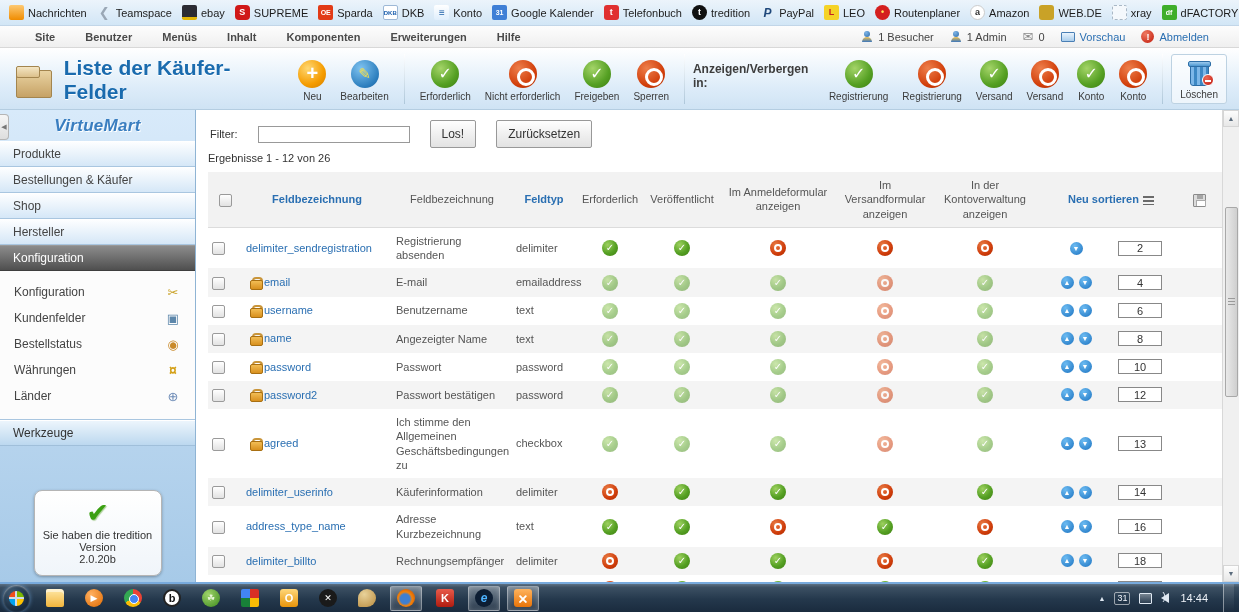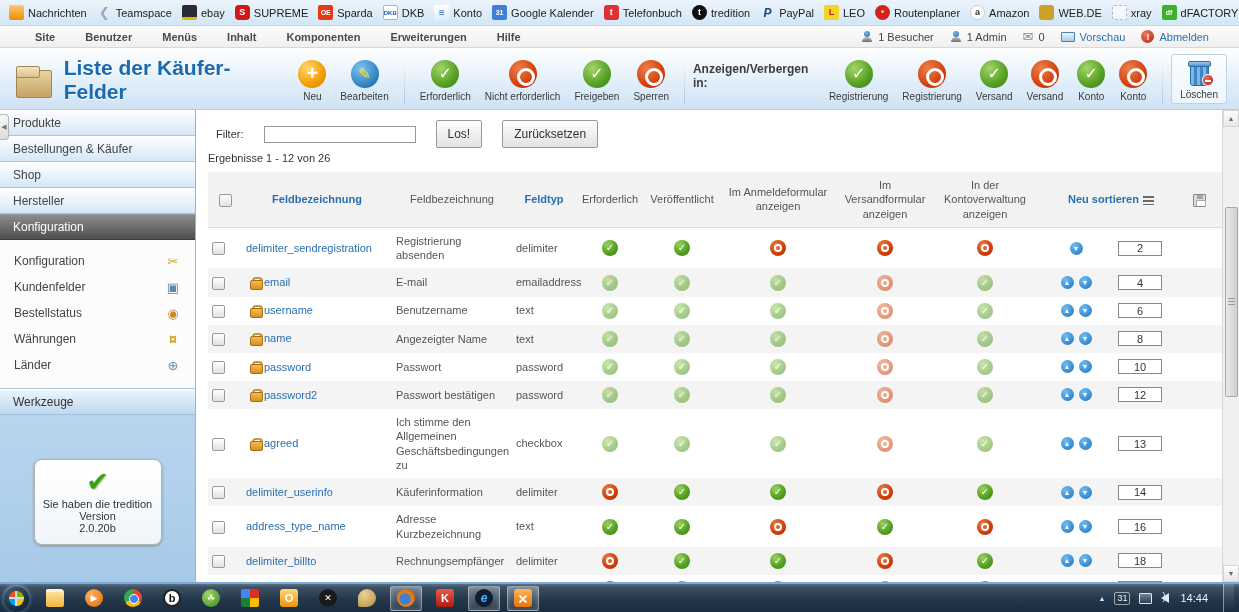--- a/index.html
+++ b/index.html
@@ -84,21 +84,21 @@
   [data-ic="userfields"]{color:#5d87ab}
   [data-ic="orderstatus"]{color:#c98a2a}
   [data-ic="currencies"]{color:#d4a017;font-weight:bold;font-size:14px}
   [data-ic="countries"]{color:#6a89b5}
   .tools-bar{height:26px;line-height:25px;padding-left:13px;background:linear-gradient(#ecf5fc,#bcd8ef);border-top:1px solid #fff;border-bottom:1px solid #a0bfda;color:#333;font-size:12px;cursor:pointer}
   .version-box{width:128px;margin:44px auto 0;background:linear-gradient(#ffffff,#f0f5fa);border:1px solid #b5b5b5;border-radius:8px;box-shadow:0 1px 3px rgba(0,0,0,.3);text-align:center;padding:8px 6px 10px;color:#333}
   .big-check{font-size:27px;font-weight:bold;color:#3ba012;text-shadow:1px 1px 1px #a5cc90;line-height:1.1}
 
   
   .content{flex:1;background:#fff;padding:8px 8px 0 12px;overflow:hidden}
-  .filter-row{display:flex;align-items:center;gap:20px;margin:2px 8px 4px}
+  .filter-row{display:flex;align-items:center;gap:20px;margin:2px 2px 4px}
   .filter-input{width:152px;height:17px;border:1px solid #999;font-size:11px;padding:0 3px;font-family:inherit}
   .btn{background:linear-gradient(#fefefe,#e2e2e2);border:1px solid #989898;border-radius:2px;font-size:12px;padding:6px 11px;color:#333;font-family:inherit;cursor:pointer}
   .results{color:#333;margin:0 0 8px}
   table{border-collapse:collapse;table-layout:fixed;width:100%}
   thead th{background:#f2f2f2;color:#555;font-weight:normal;font-size:11px;padding:6px 2px;text-align:center;vertical-align:middle;border-bottom:1px solid #dcdcdc;line-height:1.3}
   thead th.sortable{color:#2a6fb2;font-weight:bold;cursor:pointer}
   tbody td{padding:6px 4px;font-size:11px;color:#555;text-align:center;vertical-align:middle;line-height:1.3}
   tbody tr.alt{background:#f4f4f4}
   td.cl{text-align:left}
   a.field{color:#2a6fb2;text-decoration:none;cursor:pointer}
@@ -332,20 +332,21 @@
         </span>
         <span>Löschen</span>
       </div>
     </div>
 </div>
 
 <div class="main-wrap">
 
   <div class="sidebar">
     <div class="collapse-handle">◀</div>
+    <div class="vm-logo">VirtueMart</div>
     <div id="side-nav">
         <div class="nav-item">Produkte</div>
         <div class="nav-item">Bestellungen &amp; Käufer</div>
         <div class="nav-item">Shop</div>
         <div class="nav-item">Hersteller</div>
         <div class="nav-item active">Konfiguration</div>
       </div>
     <div class="subpanel" id="side-subnav">
         <div class="sub-item">
           <span>Konfiguration</span>

